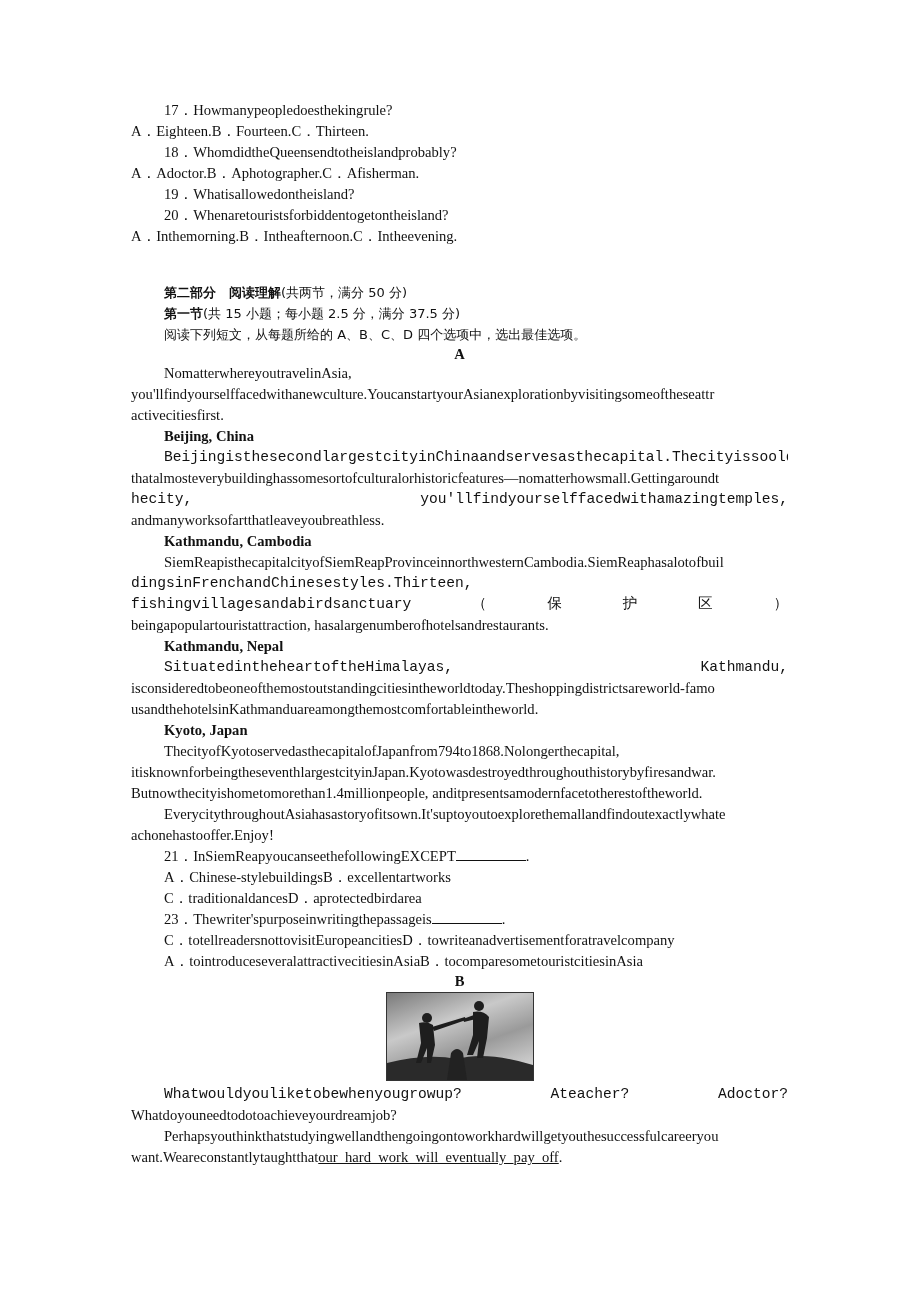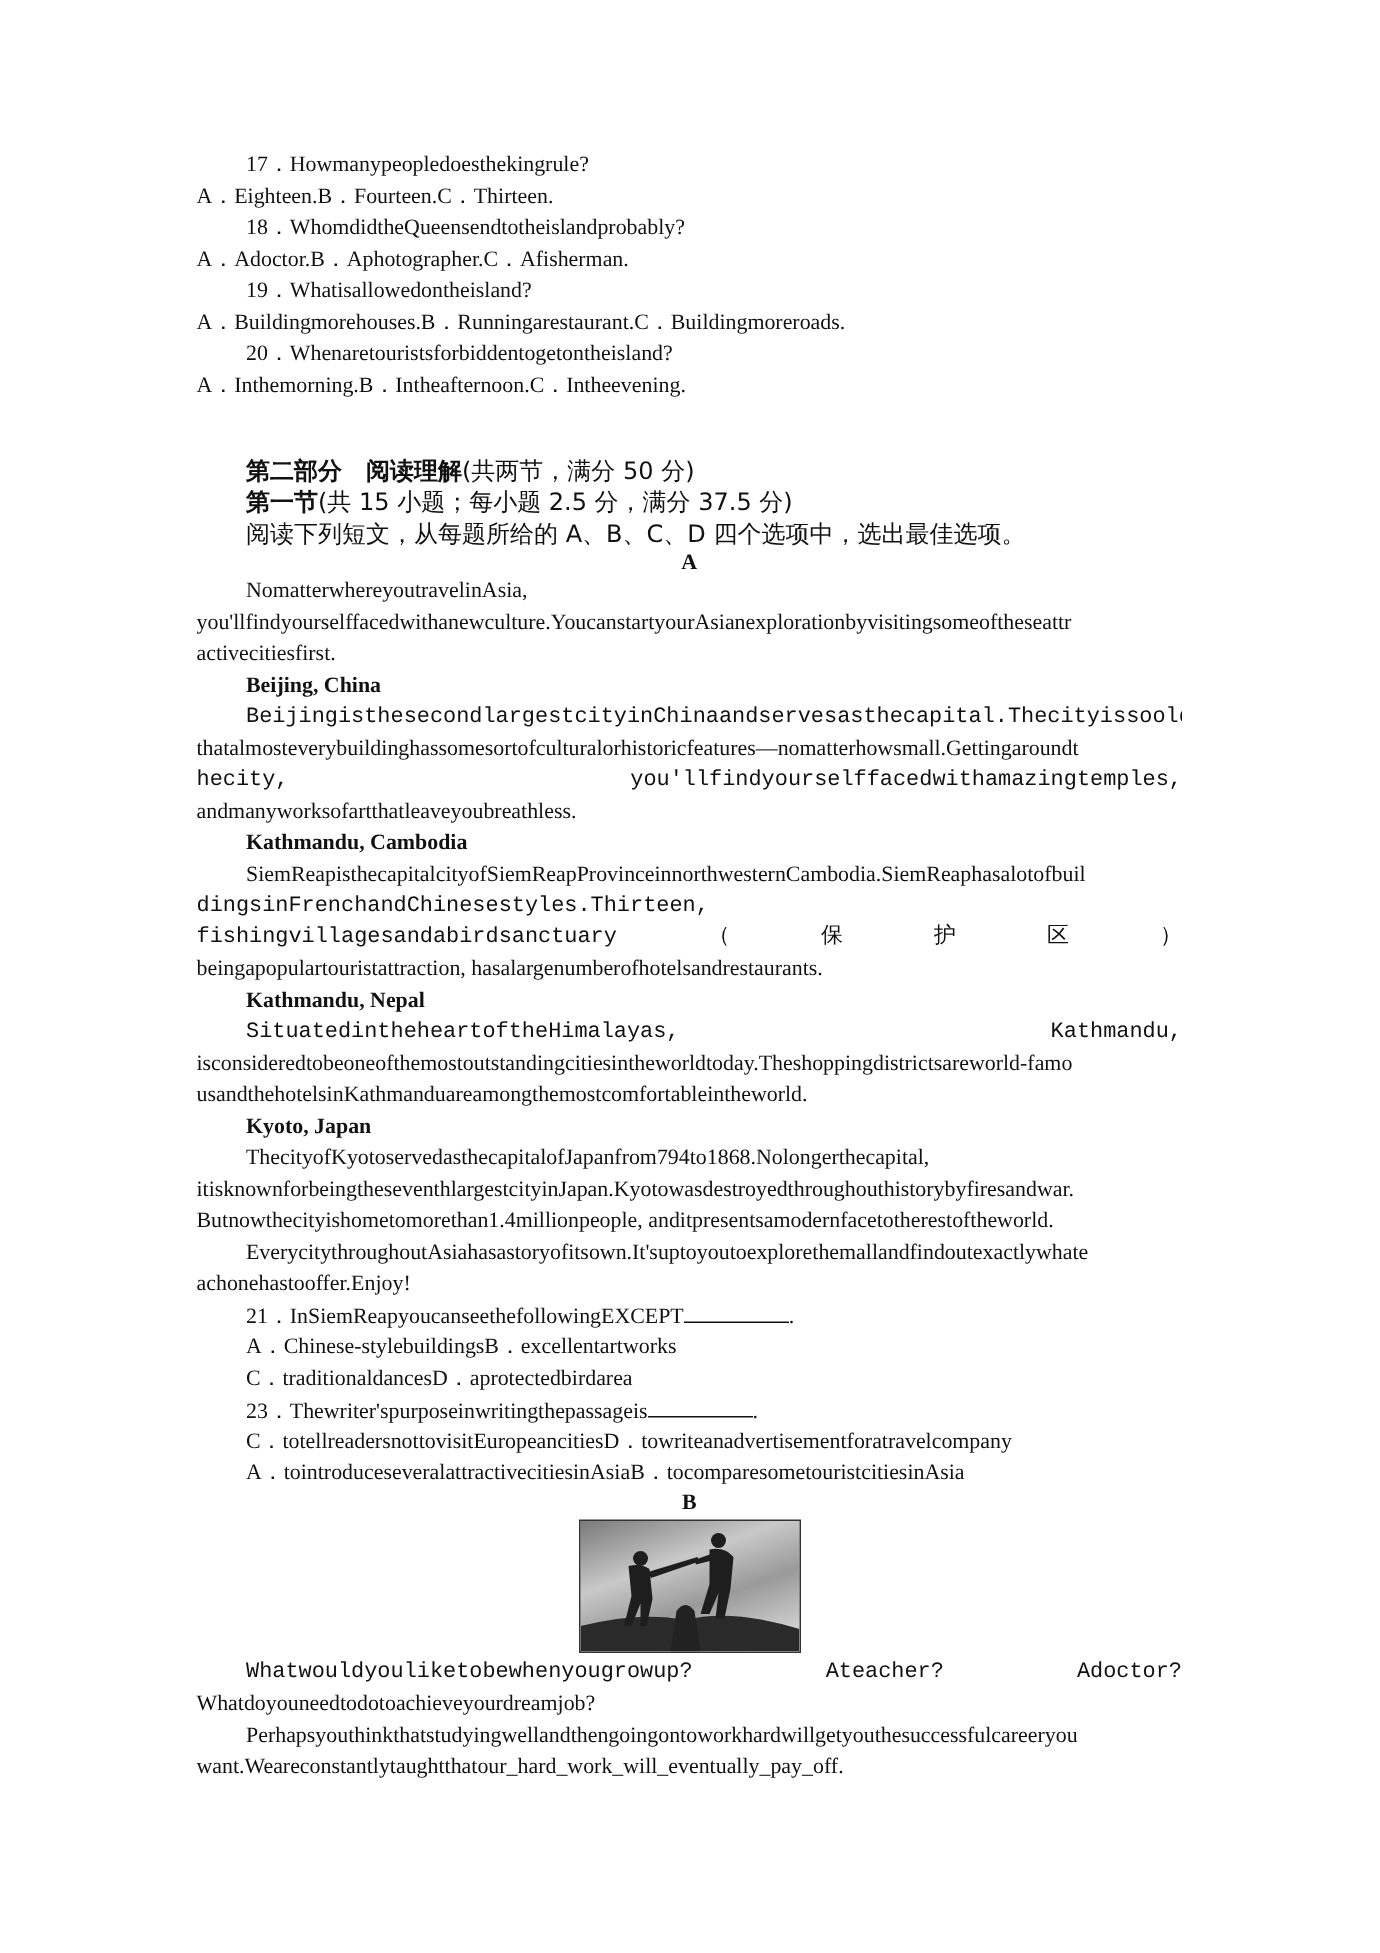--- a/index.html
+++ b/index.html
@@ -5,44 +5,43 @@
   html, body { margin: 0; padding: 0; background: #ffffff; }
   body { width: 920px; height: 1302px; position: relative; overflow: hidden;
          font-family: "Liberation Serif", "DejaVu Serif", serif; color: #111; font-size: 14.6px; }
   .page { position: absolute; left: 131px; top: 100px; width: 657px; }
   .ln { height: 21px; line-height: 21px; white-space: nowrap; }
   .ind { padding-left: 33px; }
   .just { text-align: justify; text-align-last: justify; white-space: normal; overflow: hidden; font-family: Liberation Mono, monospace; }
   .bold { font-weight: bold; }
   .center { text-align: center; }
   .gap { height: 35px; }
-  .cn { font-family: "DejaVu Sans", sans-serif; font-size: 16px; }
+  .cn { font-family: "DejaVu Sans", sans-serif; font-size: 13px; }
   .cnb { font-weight: bold; }
   .photo { width: 146px; height: 87px; margin: 2px auto 3px auto; border: 1px solid #333;
            background: linear-gradient(160deg, #7a7a7a 0%, #c9c9c9 35%, #9a9a9a 60%, #e6e6e6 100%);
            position: relative; overflow: hidden; }
-  .u { }
+  .u { text-decoration: underline; }
   .blank { display: inline-block; width: 70px; border-bottom: 1px solid #111; height: 14px; vertical-align: baseline; }
 </style>
 </head>
 <body>
 
 <div class="page">
 
   <div>
     <div class="ln ind">17．Howmanypeopledoesthekingrule?</div>
     <div class="ln">A．Eighteen.B．Fourteen.C．Thirteen.</div>
   </div>
   <div>
     <div class="ln ind">18．WhomdidtheQueensendtotheislandprobably?</div>
     <div class="ln">A．Adoctor.B．Aphotographer.C．Afisherman.</div>
   </div>
   <div>
     <div class="ln ind">19．Whatisallowedontheisland?</div>
-    <div class="ln">A．Buildingmorehouses.B．Runningarestaurant.C．Buildingmoreroads.</div>
   </div>
   <div>
     <div class="ln ind">20．Whenaretouristsforbiddentogetontheisland?</div>
     <div class="ln">A．Inthemorning.B．Intheafternoon.C．Intheevening.</div>
   </div>
 
   <div class="gap"></div>
 
   <div class="ln ind">
     <span class="cn cnb">第二部分　阅读理解</span><span class="cn">(共两节，满分 50 分)</span>

